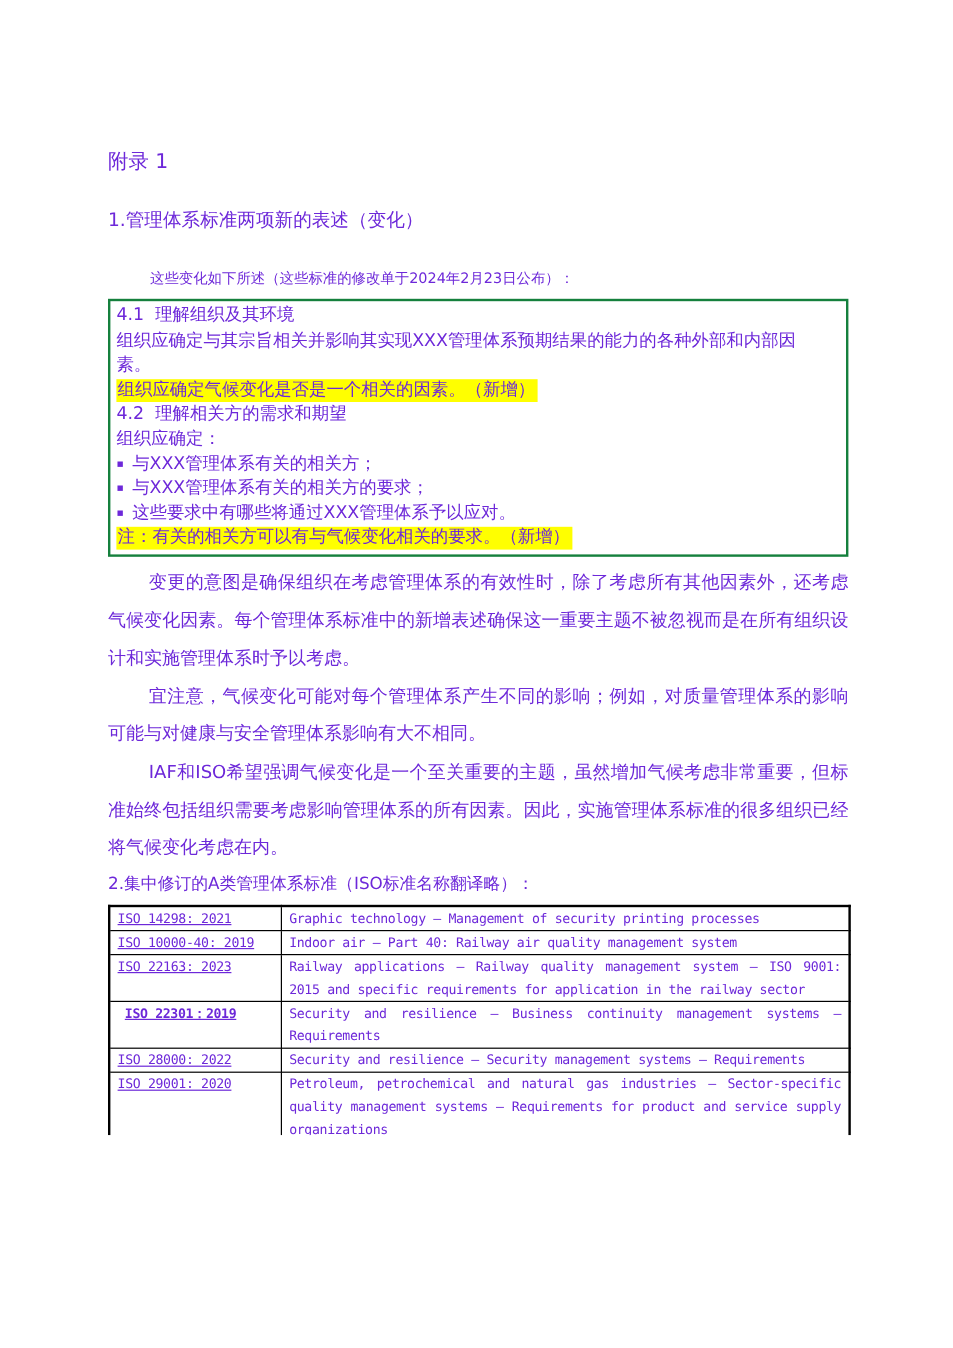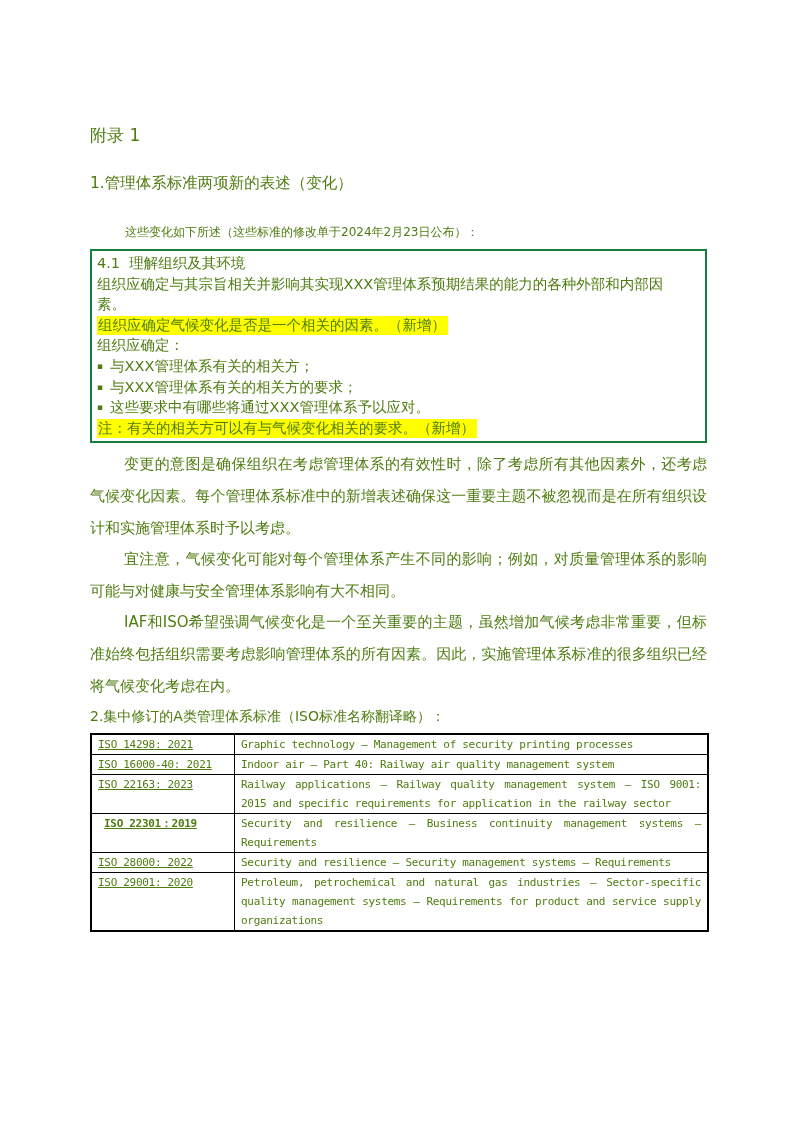--- a/index.html
+++ b/index.html
@@ -5,21 +5,21 @@
   html, body {
     margin: 0;
     padding: 0;
     background: #ffffff;
   }
   .page {
     position: relative;
     width: 794px;
     height: 946px;
     background: #ffffff;
-    color: #4d7c0f;
+    color: #6d28d9;
     font-family: "DejaVu Sans", sans-serif;
     overflow: hidden;
     box-sizing: border-box;
     padding: 125px 87px 0 90px;
   }
   .doc-title {
     font-size: 17px;
     line-height: 20px;
     margin: 0 0 28px 0;
     font-weight: normal;
@@ -94,41 +94,42 @@
   <h1 class="doc-title">附录 1</h1>
 
   <div class="heading">1.管理体系标准两项新的表述（变化）</div>
 
   <p class="intro-line">这些变化如下所述（这些标准的修改单于2024年2月23日公布）：</p>
 
   <div class="clause-box">
     <div class="box-line">4.1  理解组织及其环境</div>
     <div class="box-line">组织应确定与其宗旨相关并影响其实现XXX管理体系预期结果的能力的各种外部和内部因素。</div>
     <div class="box-line"><span class="hl">组织应确定气候变化是否是一个相关的因素。（新增）</span></div>
+    <div class="box-line">4.2  理解相关方的需求和期望</div>
     <div class="box-line">组织应确定：</div>
     <div class="box-line bullet-line"><span class="bullet-char">▪</span><span>与XXX管理体系有关的相关方；</span></div>
     <div class="box-line bullet-line"><span class="bullet-char">▪</span><span>与XXX管理体系有关的相关方的要求；</span></div>
     <div class="box-line bullet-line"><span class="bullet-char">▪</span><span>这些要求中有哪些将通过XXX管理体系予以应对。</span></div>
     <div class="box-line"><span class="hl">注：有关的相关方可以有与气候变化相关的要求。（新增）</span></div>
   </div>
 
   <p class="body-para">变更的意图是确保组织在考虑管理体系的有效性时，除了考虑所有其他因素外，还考虑气候变化因素。每个管理体系标准中的新增表述确保这一重要主题不被忽视而是在所有组织设计和实施管理体系时予以考虑。</p>
   <p class="body-para">宜注意，气候变化可能对每个管理体系产生不同的影响；例如，对质量管理体系的影响可能与对健康与安全管理体系影响有大不相同。</p>
   <p class="body-para">IAF和ISO希望强调气候变化是一个至关重要的主题，虽然增加气候考虑非常重要，但标准始终包括组织需要考虑影响管理体系的所有因素。因此，实施管理体系标准的很多组织已经将气候变化考虑在内。</p>
 
   <div class="heading-2">2.集中修订的A类管理体系标准（ISO标准名称翻译略）：</div>
 
   <table class="standards">
     <tbody>
       <tr>
         <td class="col-std">ISO 14298: 2021</td>
         <td class="col-title">Graphic technology — Management of security printing processes</td>
       </tr>
       <tr>
-        <td class="col-std">ISO 16000-40: 2021</td>
+        <td class="col-std">ISO 10000-40: 2019</td>
         <td class="col-title">Indoor air — Part 40:  Railway air quality management system</td>
       </tr>
       <tr>
         <td class="col-std">ISO 22163: 2023</td>
         <td class="col-title">Railway applications — Railway quality management system — ISO 9001: 2015 and specific requirements for application in the railway sector</td>
       </tr>
       <tr class="bold-row">
         <td class="col-std">ISO 22301：2019</td>
         <td class="col-title">Security and resilience — Business continuity management systems — Requirements</td>
       </tr>

